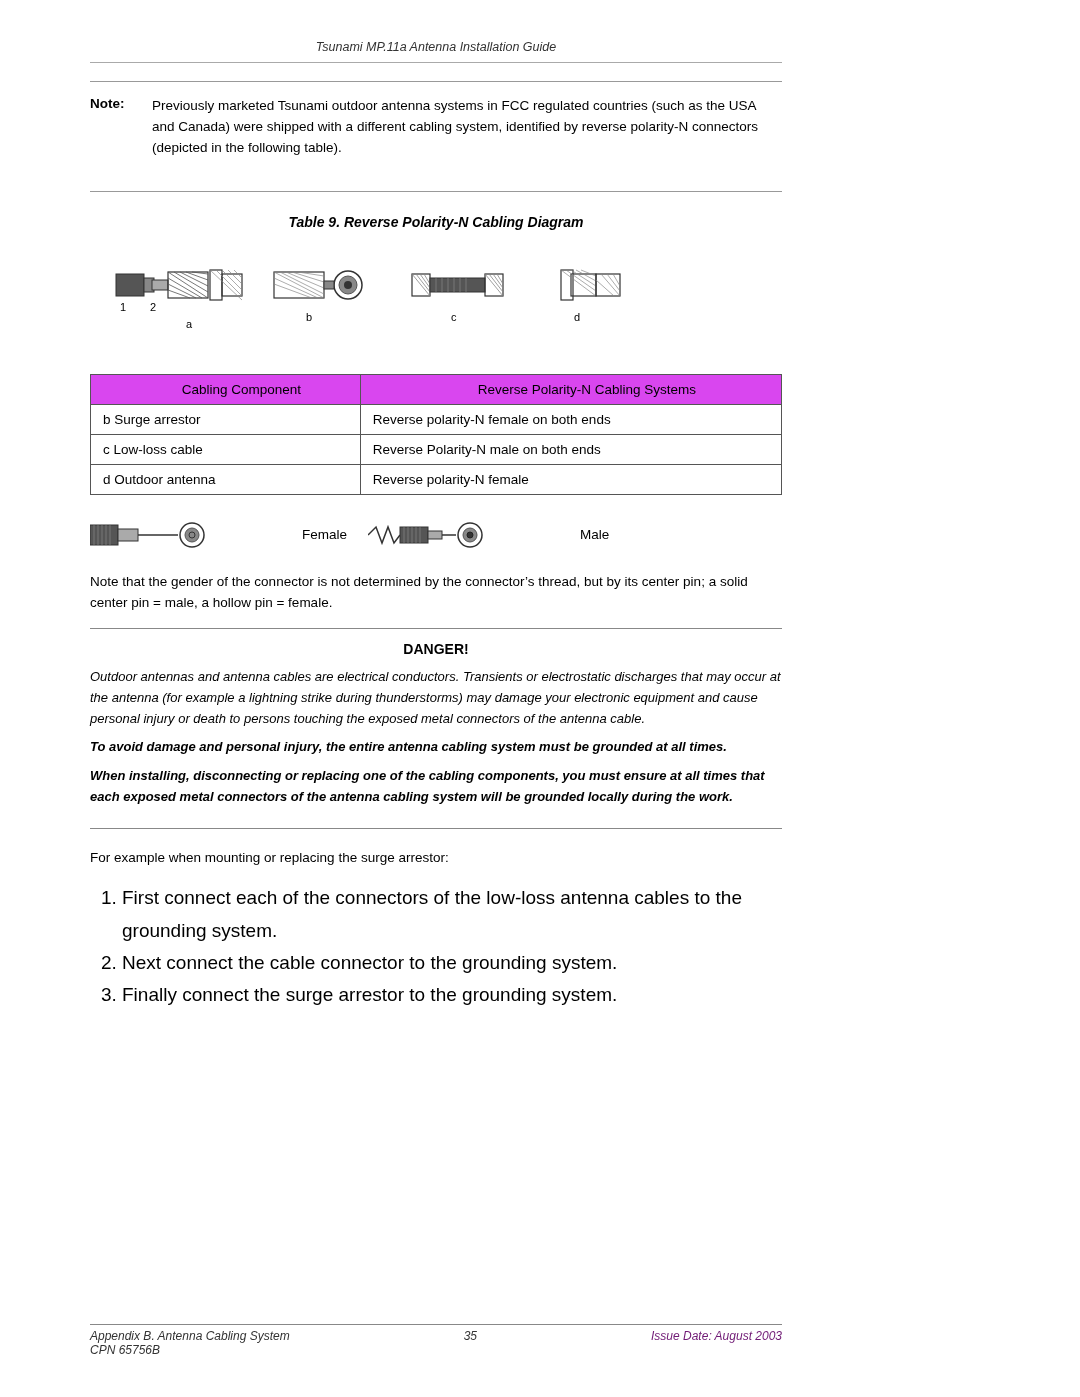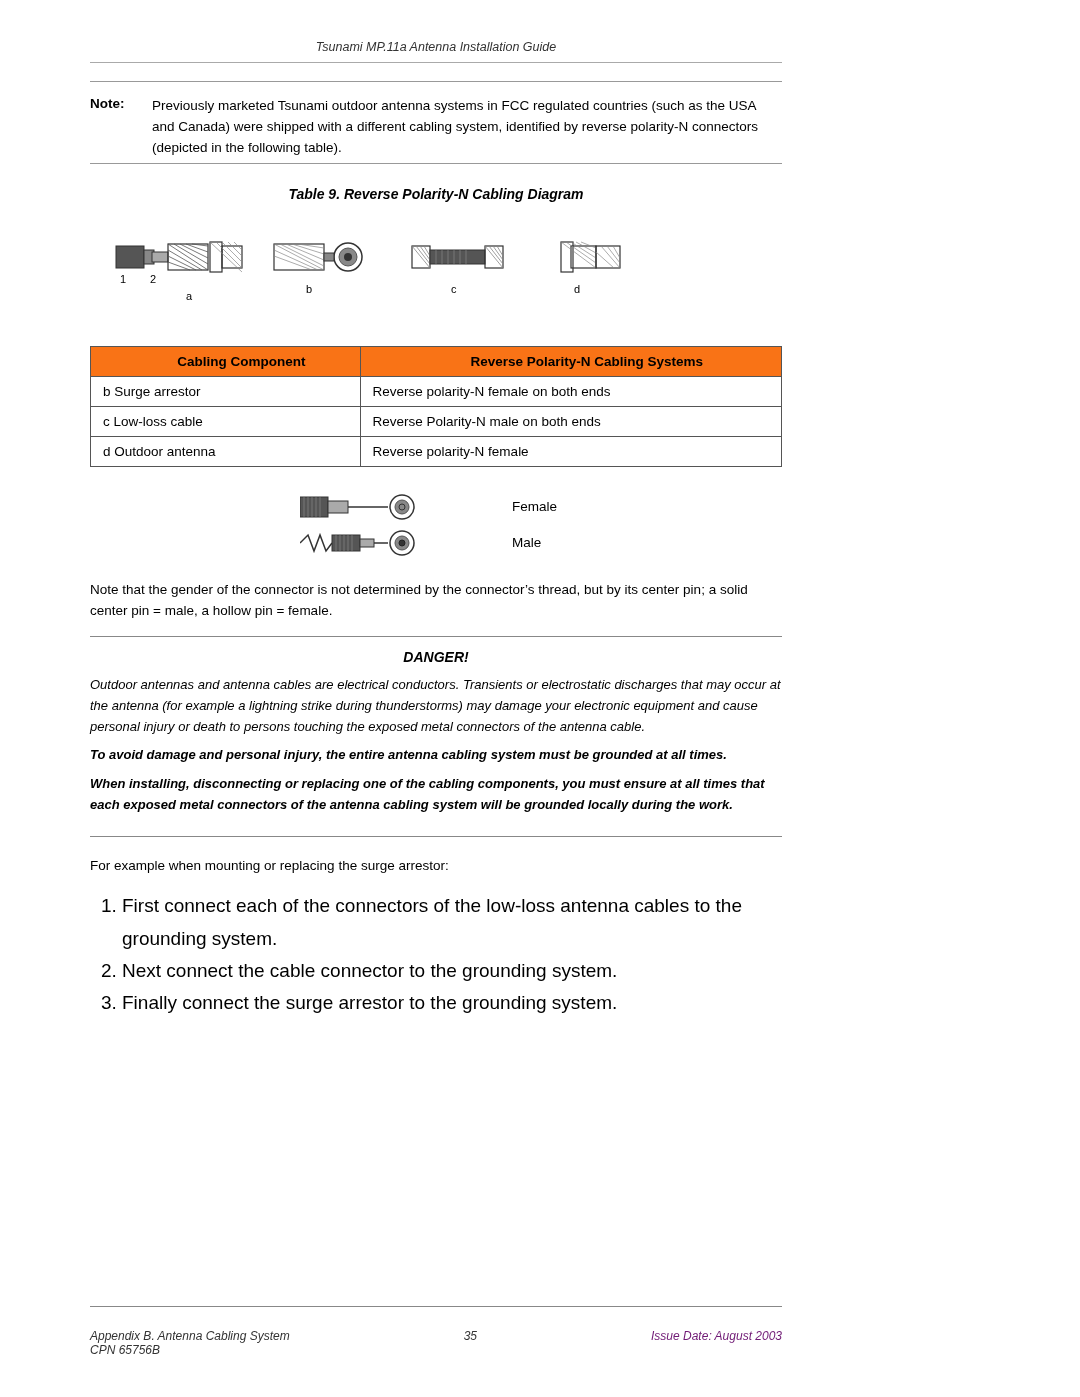--- a/index.html
+++ b/index.html
@@ -25,21 +25,21 @@
       color: #333;
       border-bottom: 1px solid #aaa;
       padding-bottom: 8px;
       margin-bottom: 18px;
     }
     .note-block {
       display: flex;
       gap: 10px;
       border-top: 1px solid #999;
       border-bottom: 1px solid #999;
-      padding: 14px 0 4px 0;
+      padding: 14px 0 32px 0;
       margin-bottom: 22px;
     }
     .note-label {
       font-weight: bold;
       min-width: 52px;
       font-size: 13.5px;
     }
     .note-text {
       font-size: 13.5px;
       line-height: 1.55;
@@ -61,28 +61,29 @@
       border-collapse: collapse;
       margin-bottom: 22px;
       font-size: 13.5px;
     }
     .data-table th, .data-table td {
       border: 1px solid #555;
       padding: 7px 12px;
       vertical-align: top;
     }
     .data-table th {
-      font-weight: bold;
-      background: #f97316;
+      font-weight: normal;
+      background: #d946ef;
       padding-left: 44px;
     }
     .connector-diagram {
       display: flex;
-      flex-direction: column;
+      flex-direction: row;
       align-items: center;
+      gap: 6px;
       margin: 10px 0 18px 0;
     }
     .connector-row {
       display: flex;
       align-items: center;
       gap: 12px;
     }
     .connector-label {
       font-size: 13.5px;
       min-width: 60px;
@@ -93,21 +94,20 @@
       margin-bottom: 14px;
     }
     .danger-section {
       border-top: 1px solid #888;
       border-bottom: 1px solid #888;
       padding: 12px 0 12px 0;
       margin-bottom: 18px;
     }
     .danger-title {
       font-weight: bold;
-      font-style: italic;
       text-align: center;
       font-size: 14px;
       margin-bottom: 10px;
     }
     .danger-text {
       font-style: italic;
       font-size: 13px;
       line-height: 1.6;
       margin-bottom: 8px;
     }
@@ -116,21 +116,21 @@
       margin-bottom: 14px;
       font-size: 19px;
       line-height: 1.7;
     }
     .footer-line {
       position: absolute;
       bottom: 40px;
       left: 90px;
       right: 90px;
       border-top: 1px solid #888;
-      padding-top: 22px;
+      padding-top: 4px;
       display: flex;
       justify-content: space-between;
       font-style: italic;
       font-size: 12px;
       color: #333;
     }
     .footer-center {
       font-style: italic;
       font-size: 12px;
       color: #701a75;

